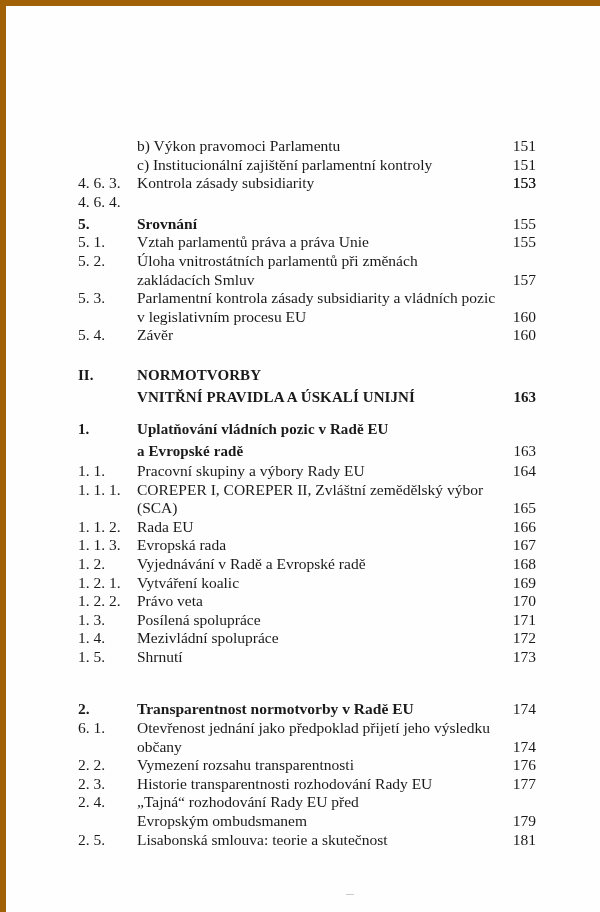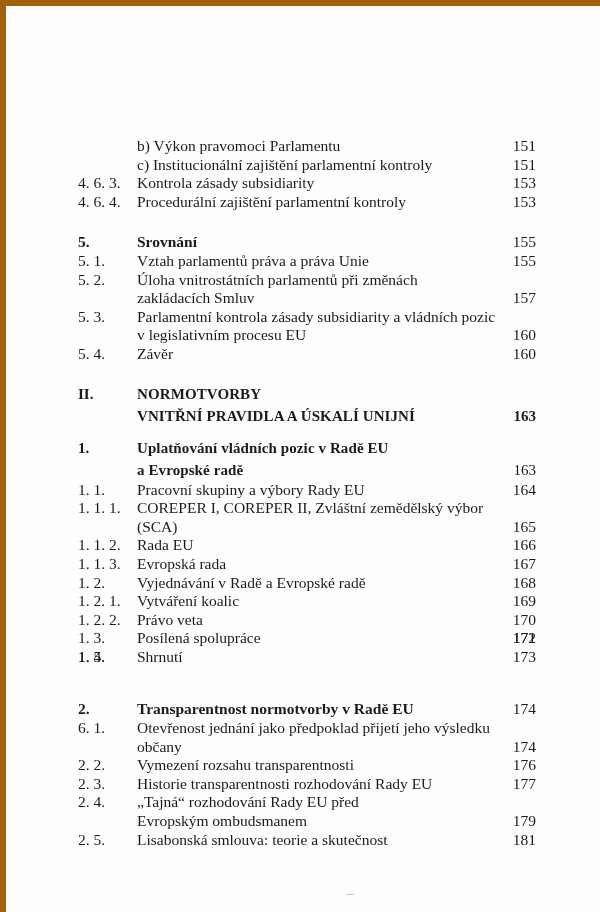--- a/index.html
+++ b/index.html
@@ -89,21 +89,20 @@
       <div class="title">c) Institucionální zajištění parlamentní kontroly</div>
       <span class="page-no">151</span>
     </div>
     <div class="entry">
       <span class="num">4. 6. 3.</span>
       <div class="title">Kontrola zásady subsidiarity</div>
       <span class="page-no">153</span>
     </div>
     <div class="entry">
       <span class="num">4. 6. 4.</span>
-      <div class="title">Procedurální zajištění parlamentní kontroly</div>
       <span class="page-no">153</span>
     </div>
 
     <div class="entry bold gap-section">
       <span class="num">5.</span>
       <div class="title">Srovnání</div>
       <span class="page-no">155</span>
     </div>
     <div class="entry">
       <span class="num">5. 1.</span>
@@ -177,20 +176,21 @@
       <div class="title">Právo veta</div>
       <span class="page-no">170</span>
     </div>
     <div class="entry">
       <span class="num">1. 3.</span>
       <div class="title">Posílená spolupráce</div>
       <span class="page-no">171</span>
     </div>
     <div class="entry">
       <span class="num">1. 4.</span>
+      <div class="title">Mezivládní spolupráce</div>
       <span class="page-no">172</span>
     </div>
     <div class="entry">
       <span class="num">1. 5.</span>
       <div class="title">Shrnutí</div>
       <span class="page-no">173</span>
     </div>
 
     <div class="entry bold gap-chapter2">
       <span class="num">2.</span>

